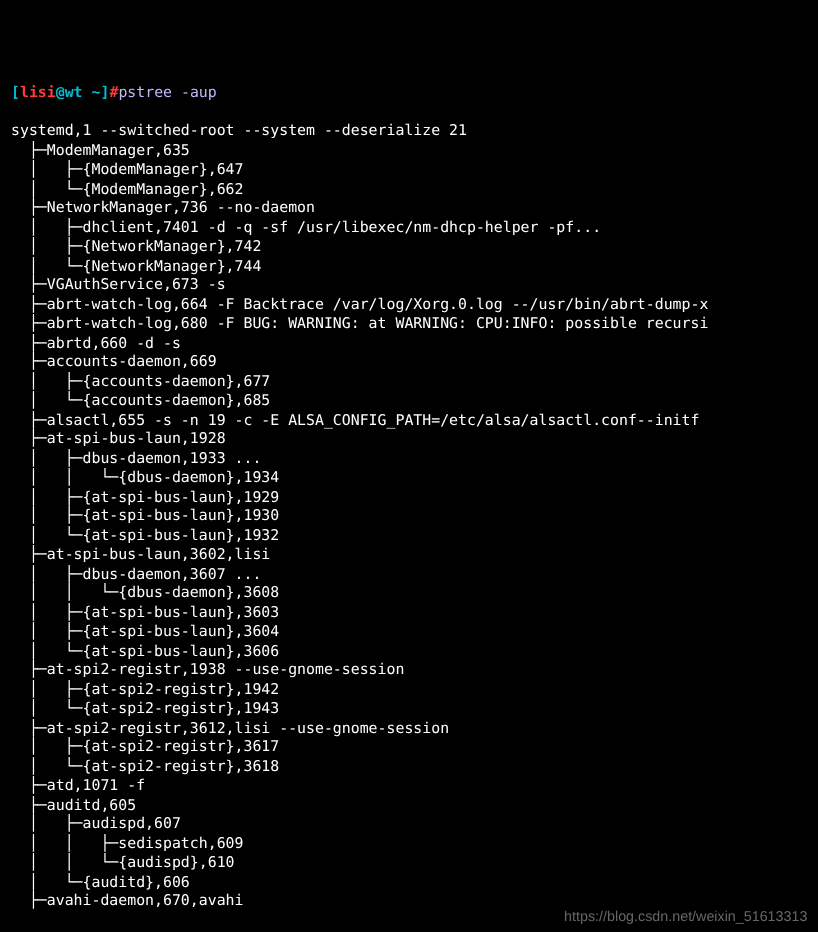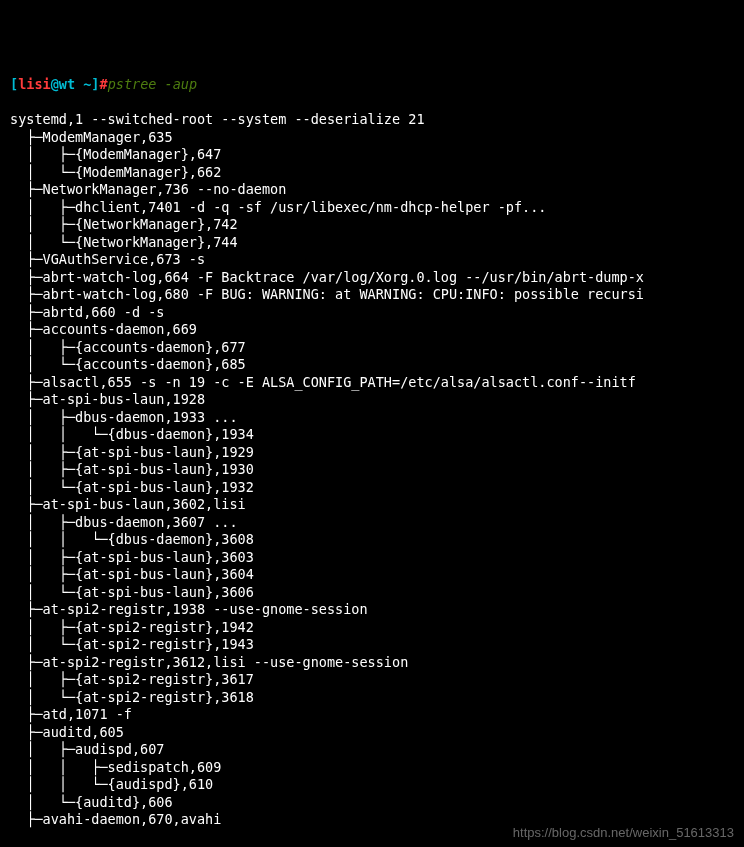--- a/index.html
+++ b/index.html
@@ -14,21 +14,21 @@
     height: 847px;
     box-sizing: border-box;
     position: relative;
     overflow: hidden;
     white-space: pre;
   }
   .prompt-open, .prompt-close { color: #00bcd4; font-weight: bold; }
   .user { color: #ff3b3b; font-weight: bold; }
   .host { color: #00bcd4; font-weight: bold; }
   .hash { color: #ff3b3b; font-weight: bold; }
-  .cmd { color: #4d7c0f; font-style: italic; }
+  .cmd { color: #c4b5fd; }
   .line { display: block; }
   .watermark {
     position: absolute;
     right: 10px;
     bottom: 6px;
     color: #bbb;
     opacity: 0.55;
     font-family: Arial, sans-serif;
     font-size: 13px;
     margin-left: 40px;

